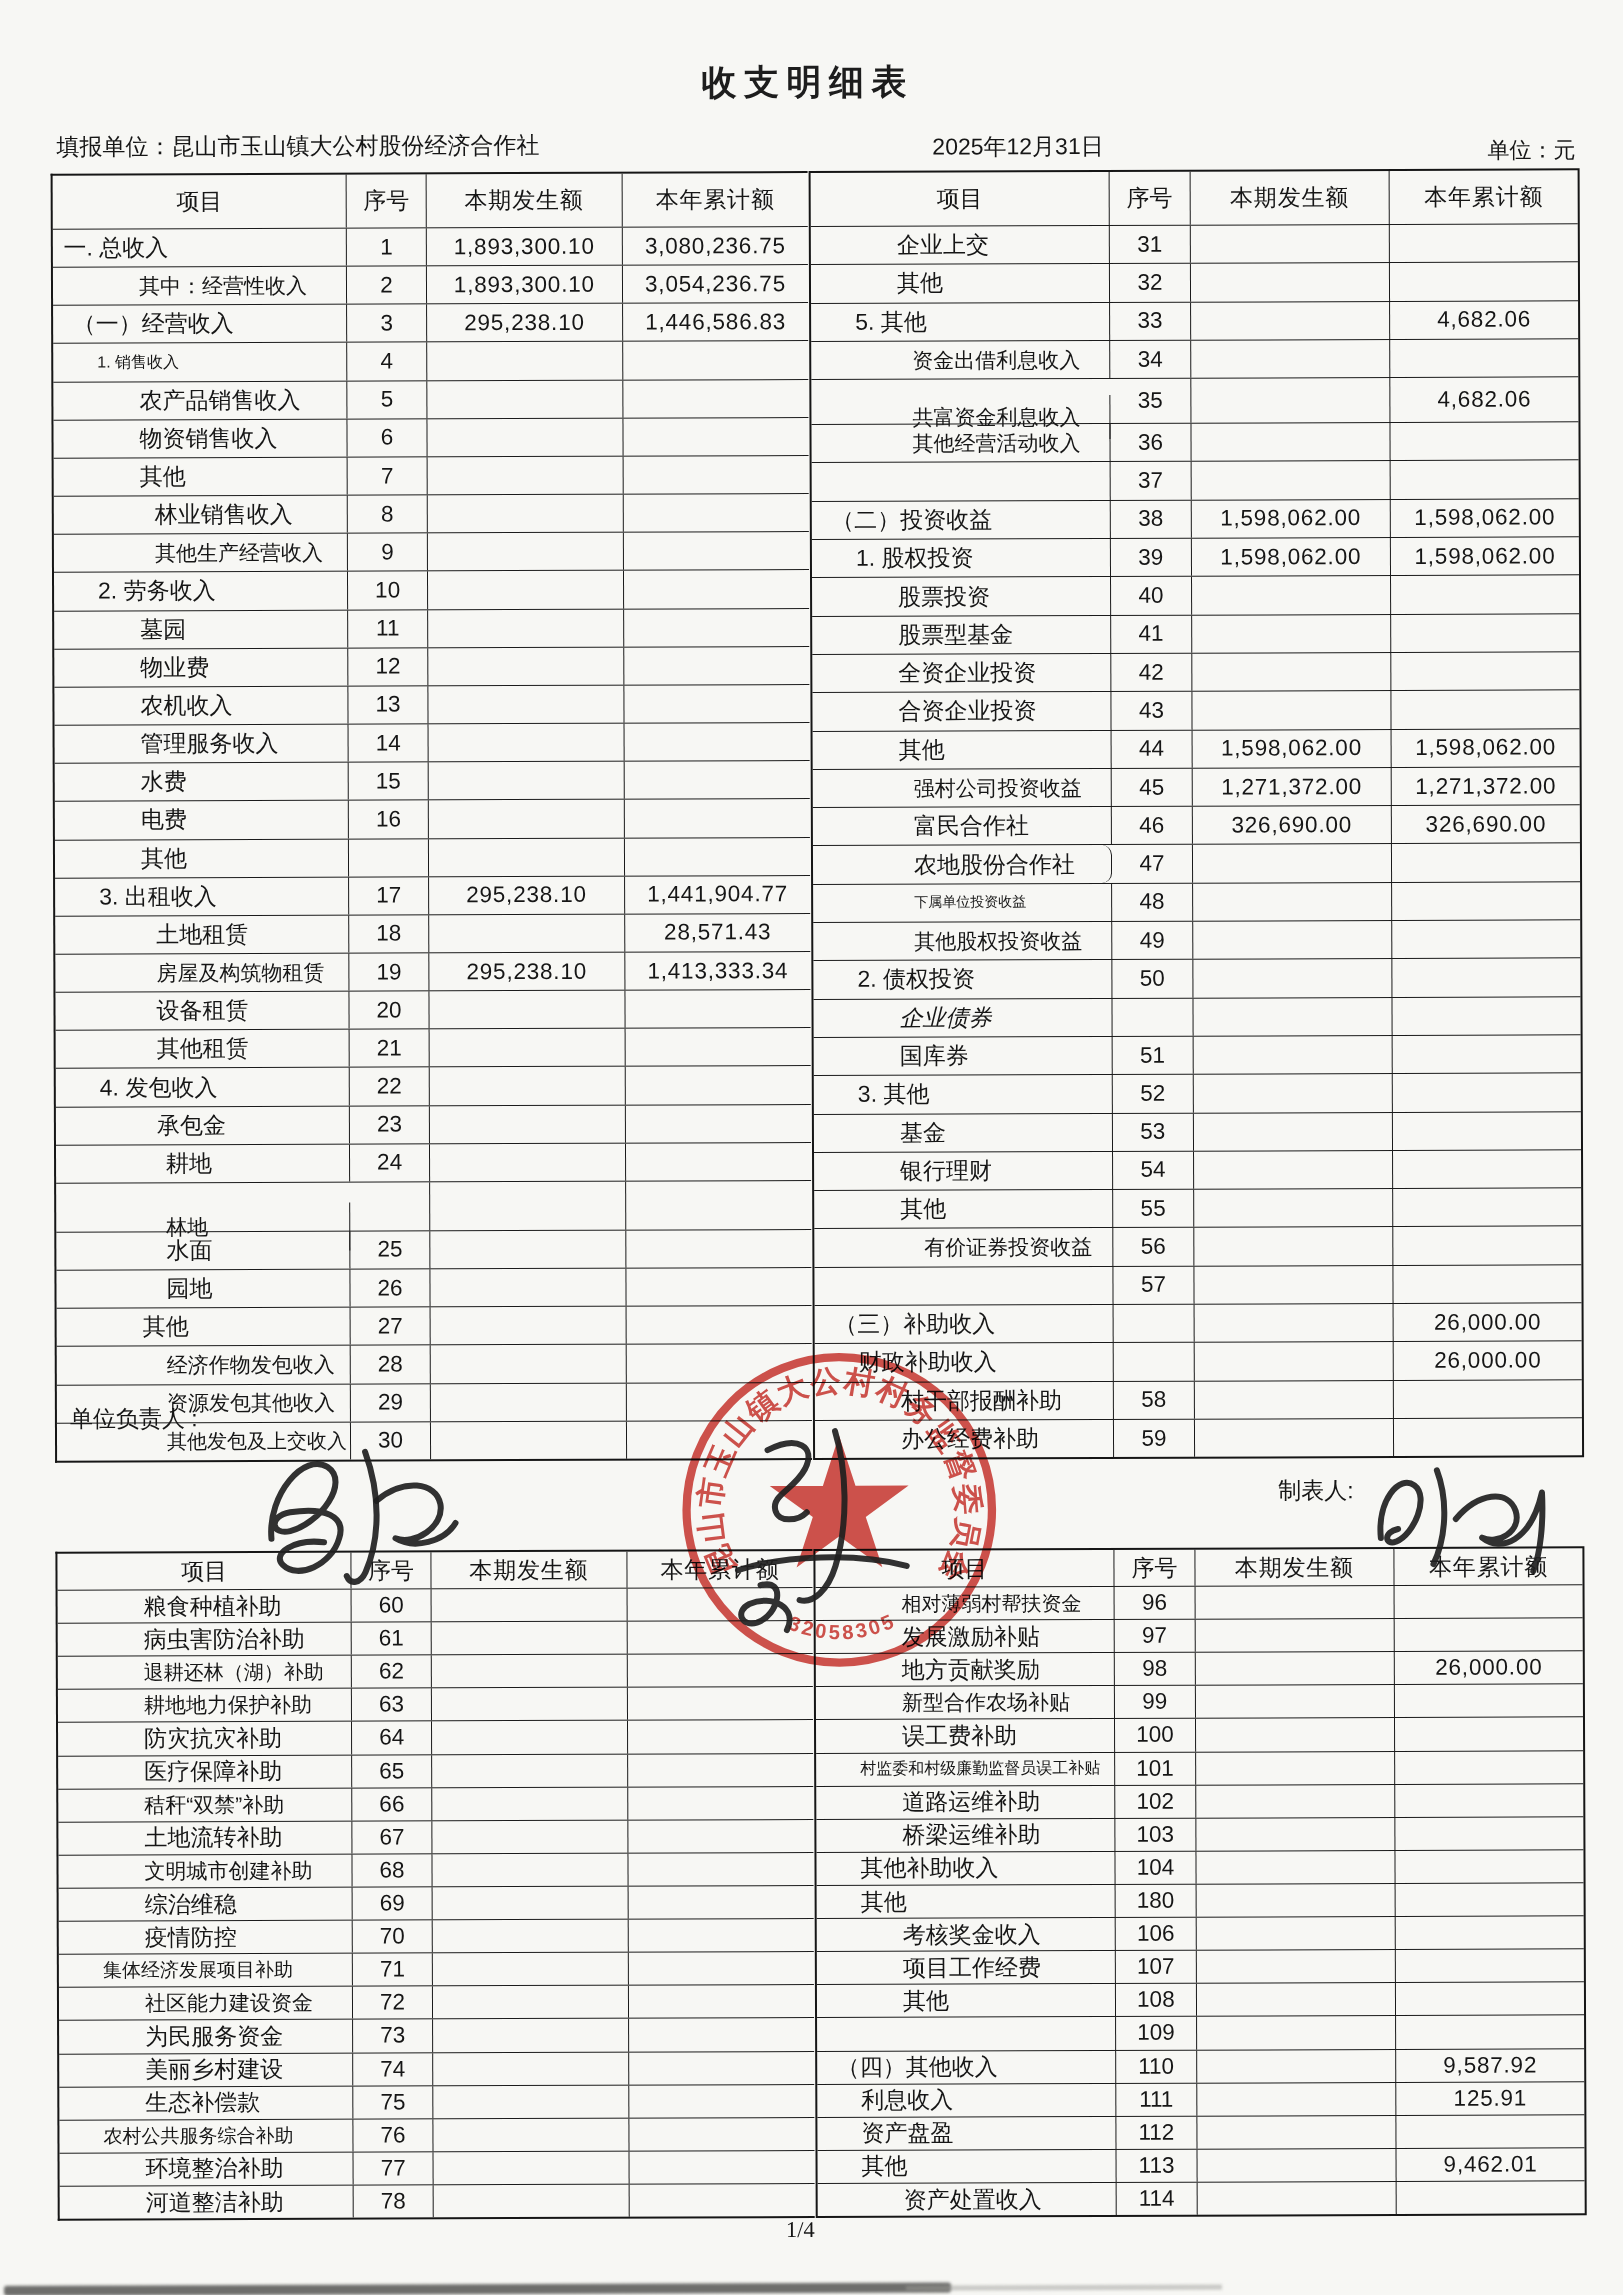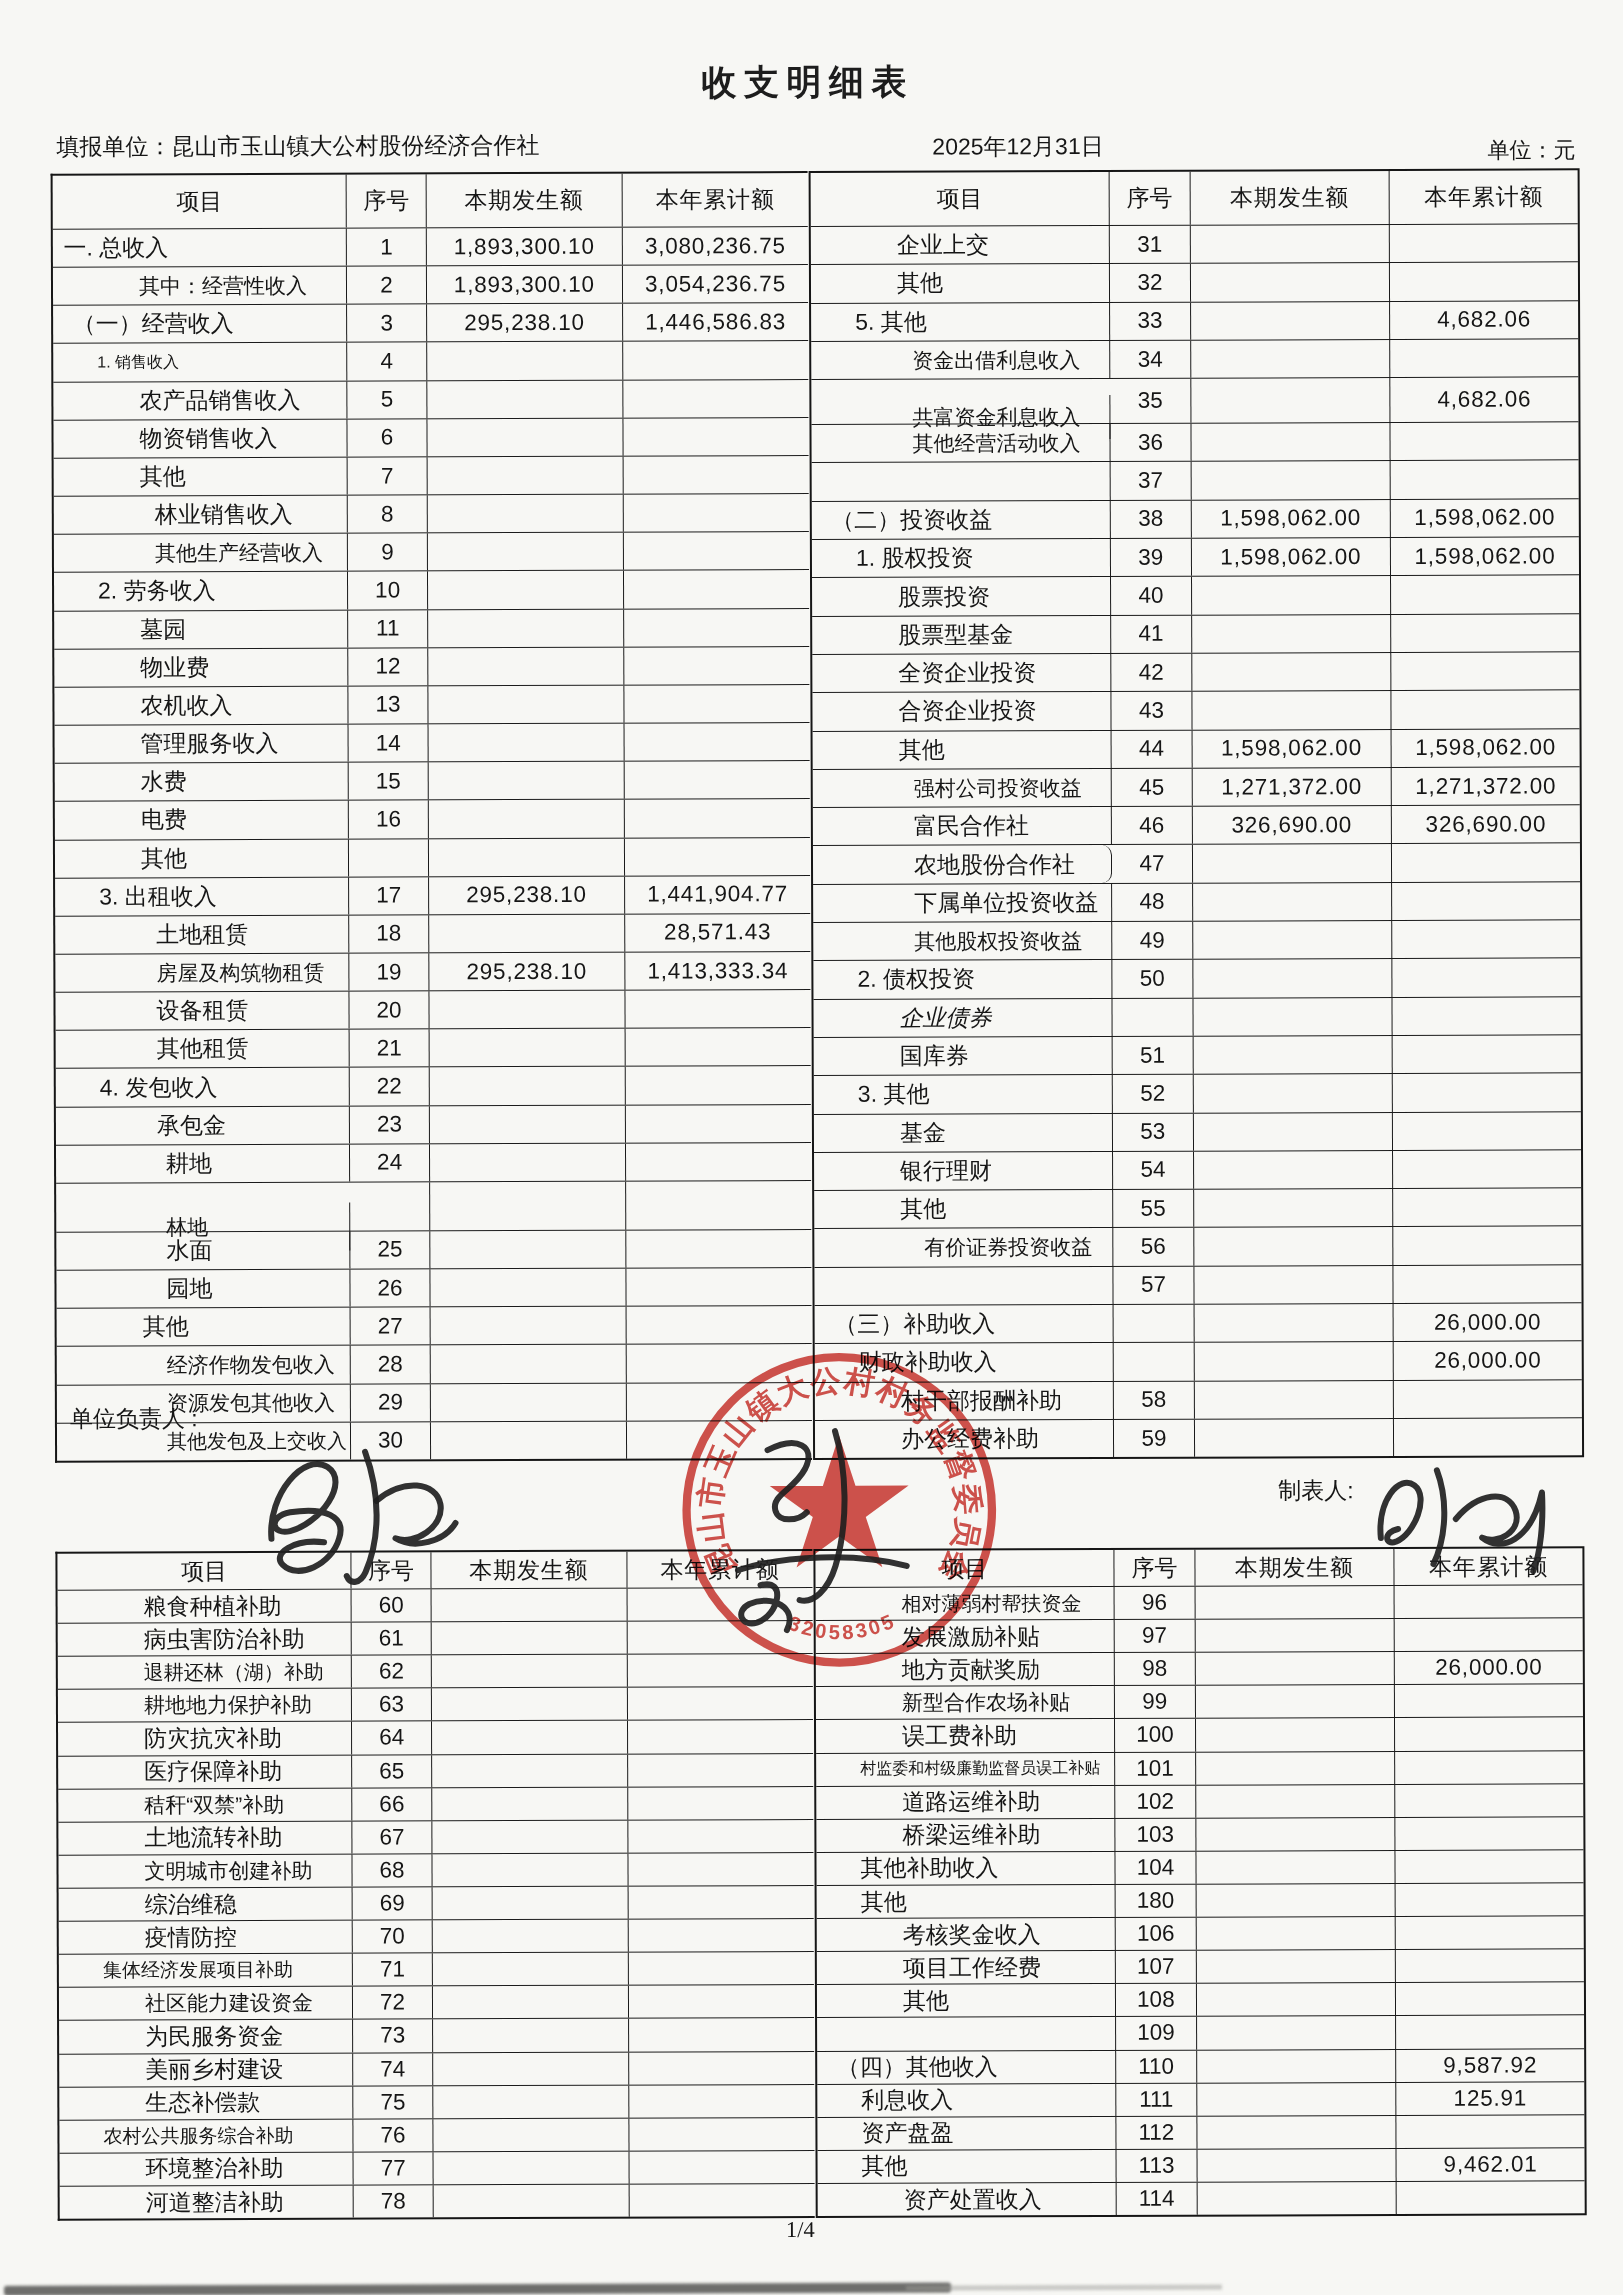--- a/index.html
+++ b/index.html
@@ -366,21 +366,21 @@
             <div class="cell cur">326,690.00</div>
             <div class="cell ytd">326,690.00</div>
           </div>
           <div class="trow">
             <div class="cell item ind4" style="font-size: 23px; border-radius: 10px;">农地股份合作社</div>
             <div class="cell no">47</div>
             <div class="cell cur"></div>
             <div class="cell ytd"></div>
           </div>
           <div class="trow">
-            <div class="cell item ind4" style="font-size: 23px;">下属单位投资收益</div>
+            <div class="cell item ind4" style="font-size: 14px;">下属单位投资收益</div>
             <div class="cell no">48</div>
             <div class="cell cur"></div>
             <div class="cell ytd"></div>
           </div>
           <div class="trow">
             <div class="cell item ind4" style="font-size: 21px;">其他股权投资收益</div>
             <div class="cell no">49</div>
             <div class="cell cur"></div>
             <div class="cell ytd"></div>
           </div>

